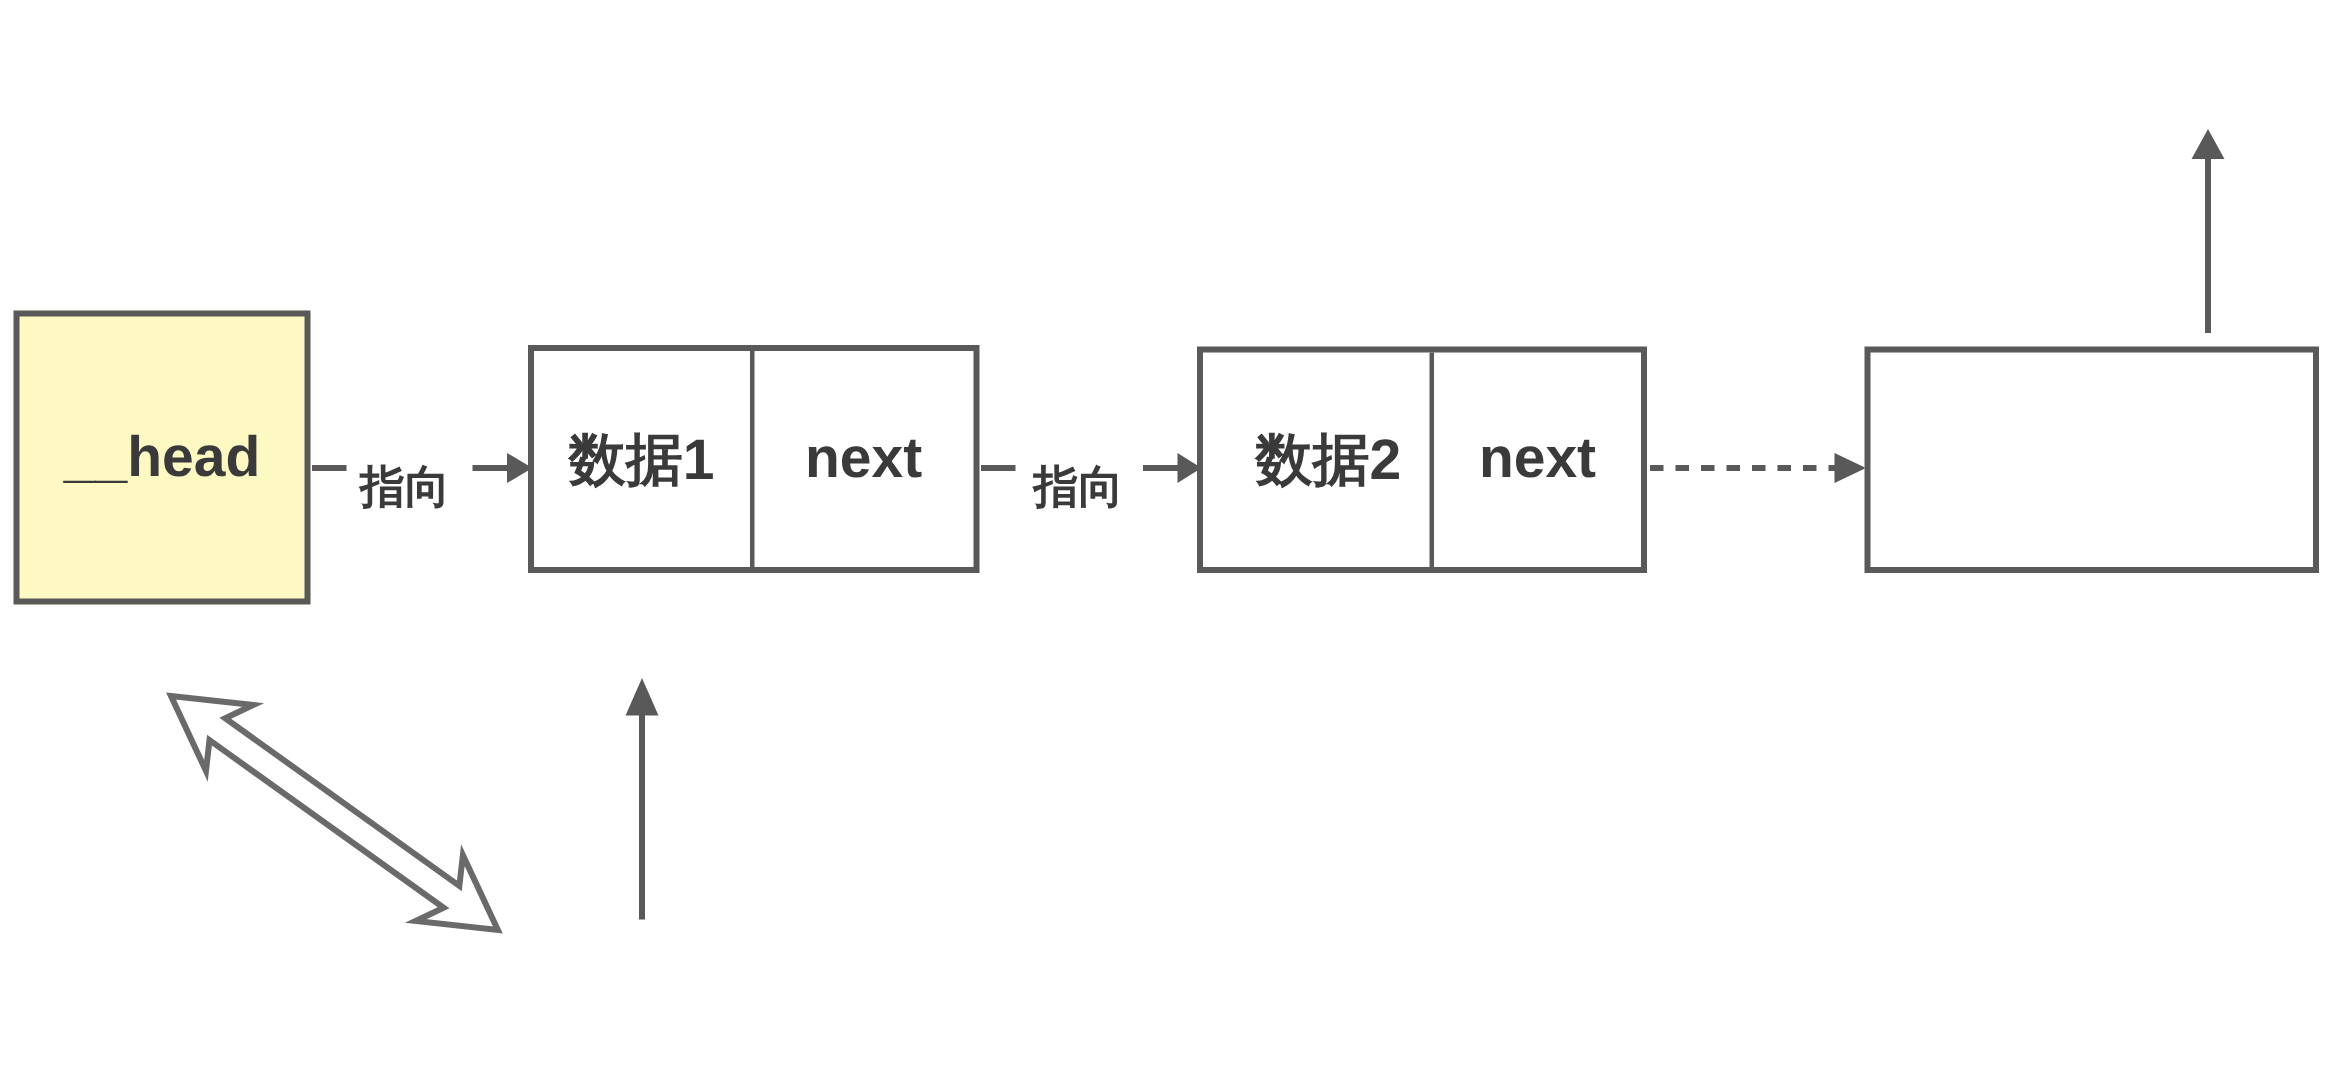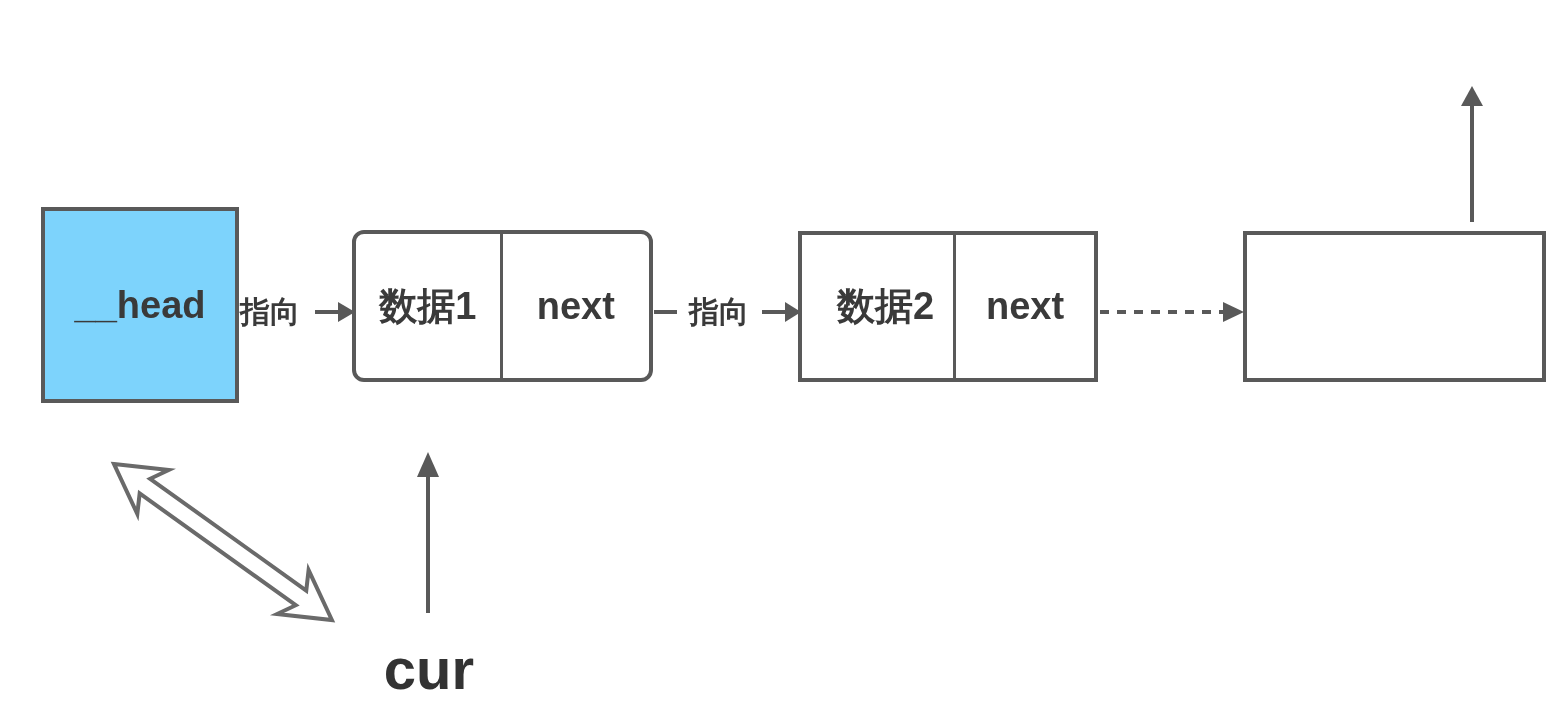--- a/index.html
+++ b/index.html
@@ -20,25 +20,24 @@
     left: 0;
     top: 0;
     width: 1556px;
     height: 725px;
     pointer-events: none;
   }
   .box {
     position: absolute;
     box-sizing: border-box;
     border: 4px solid #595959;
-    background: #7dd3fc;
+    background: #fef9c3;
     display: flex;
     align-items: center;
     justify-content: center;
-    margin-left: 32px;
   }
   .head-box {
     left: 9px;
     top: 207px;
     width: 198px;
     height: 196px;
   }
   .head-box .label {
     font-size: 38px;
     font-weight: bold;
@@ -58,30 +57,31 @@
     display: flex;
     align-items: center;
     justify-content: center;
     font-size: 38px;
     font-weight: bold;
     color: #3a3a3a;
   }
   .node .cell.data-cell {
     border-right: 3px solid #595959;
   }
-  .node-1 { left: 352px; top: 230px; width: 301px; height: 152px; border-radius: 12px; }
+  .node-1 { left: 352px; top: 230px; width: 301px; height: 152px; }
   .node-2 { left: 798px; top: 231px; width: 300px; height: 151px; padding-left: 16px; }
   .node-3 { left: 1243px; top: 231px; width: 303px; height: 151px; }
   .pointer-label {
     position: absolute;
     transform: translate(-50%, -50%);
     font-size: 30px;
     font-weight: bold;
     color: #3a3a3a;
     white-space: nowrap;
+    margin-top: 13px;
   }
   .pointer-label-1 { left: 270px; top: 312px; }
   .pointer-label-2 { left: 719px; top: 312px; }
   .none-label {
     position: absolute;
     left: 1471px;
     top: 53px;
     transform: translate(-50%, -50%);
     font-size: 48px;
     font-weight: bold;
@@ -151,15 +151,14 @@
   </div>
 
   <div class="node node-3">
     <div class="cell next-cell"></div>
   </div>
 
   <div class="pointer-label pointer-label-1">指向</div>
   <div class="pointer-label pointer-label-2">指向</div>
 
 
-  <div class="cur-label">cur</div>
 
 </div>
 
 </body></html>

